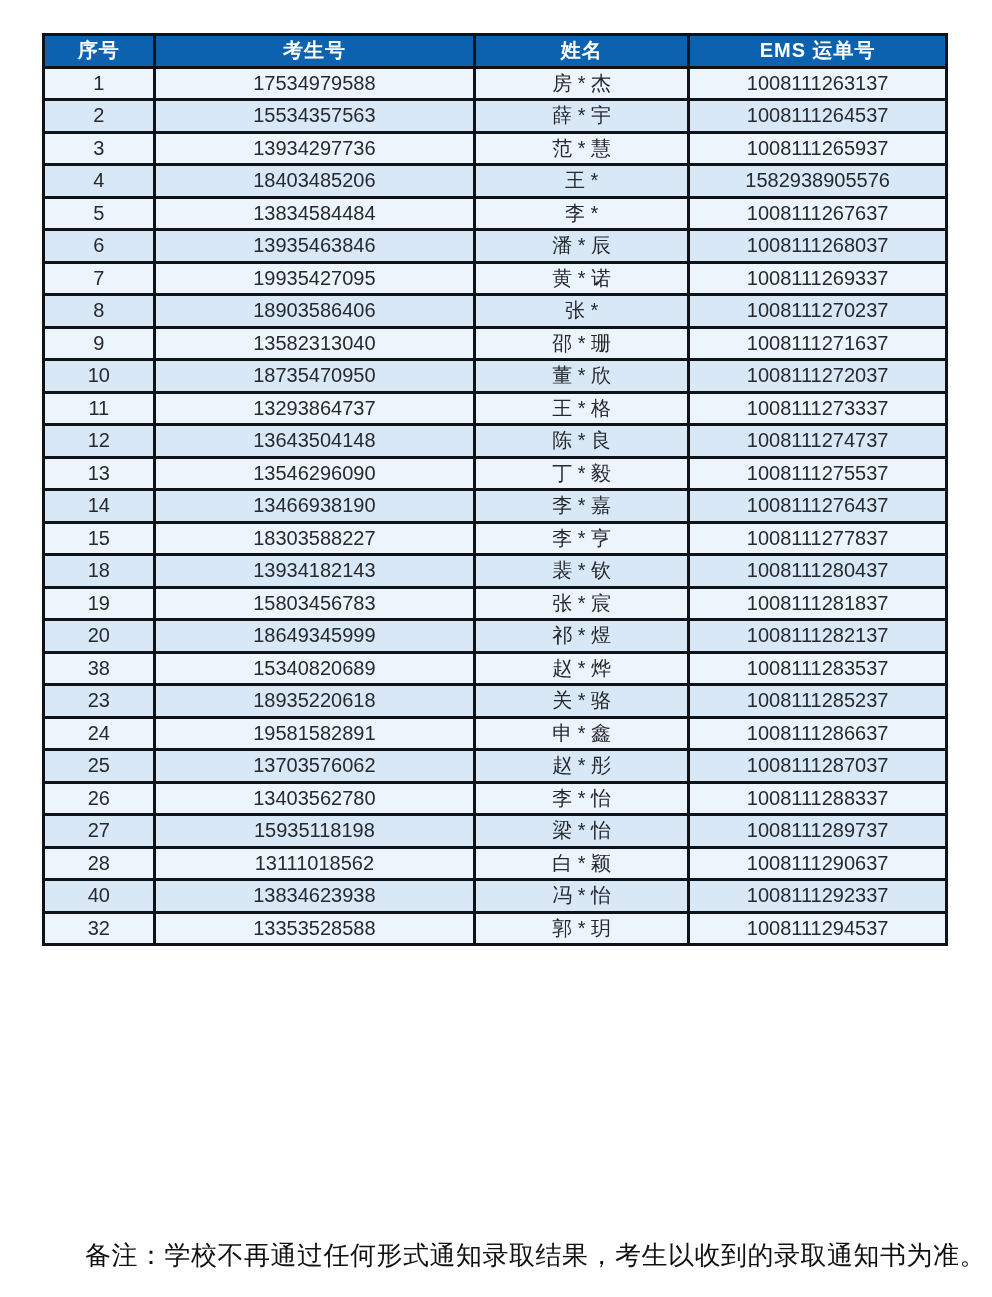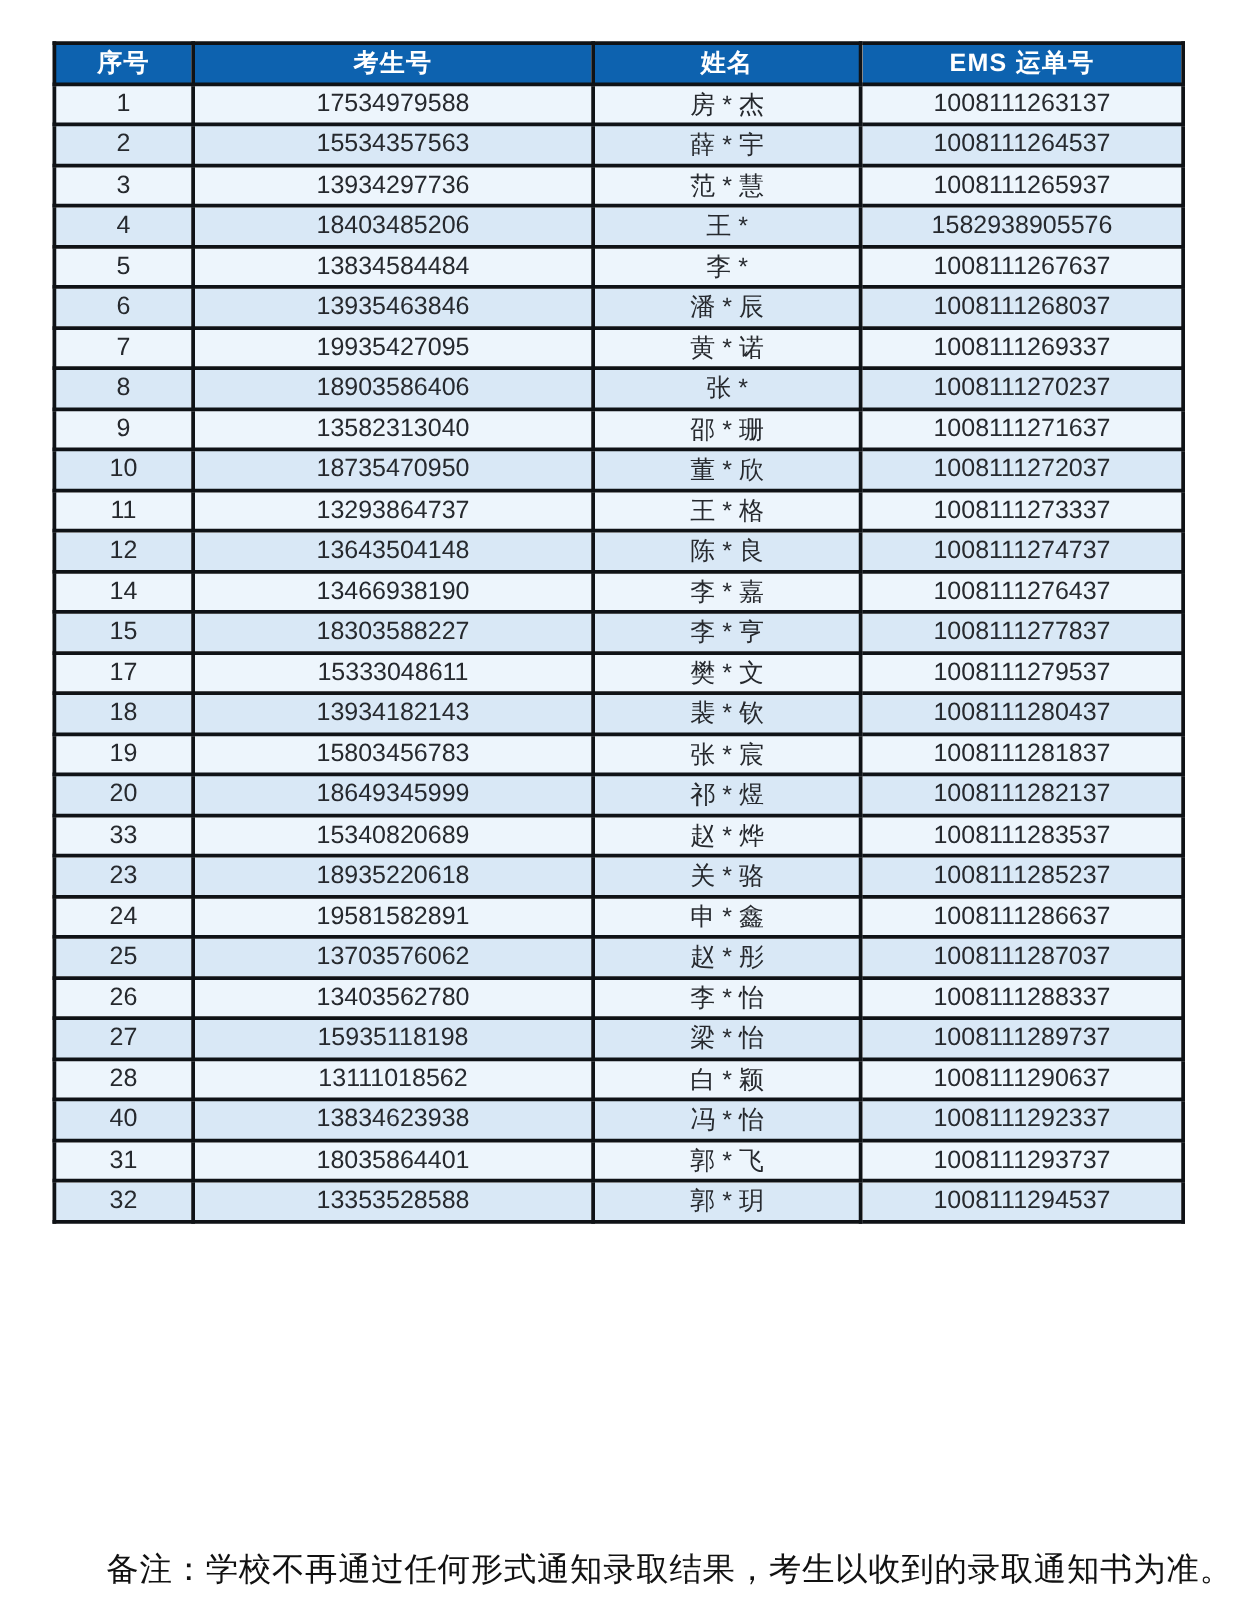--- a/index.html
+++ b/index.html
@@ -153,57 +153,57 @@
           <td>王 * 格</td>
           <td>1008111273337</td>
         </tr>
         <tr>
           <td>12</td>
           <td>13643504148</td>
           <td>陈 * 良</td>
           <td>1008111274737</td>
         </tr>
         <tr>
+          <td>13</td>
+          <td>13546296090</td>
+          <td>丁 * 毅</td>
+          <td>1008111275537</td>
+        </tr>
+        <tr>
           <td>14</td>
           <td>13466938190</td>
           <td>李 * 嘉</td>
           <td>1008111276437</td>
         </tr>
         <tr>
           <td>15</td>
           <td>18303588227</td>
           <td>李 * 亨</td>
           <td>1008111277837</td>
         </tr>
         <tr>
-          <td>17</td>
-          <td>15333048611</td>
-          <td>樊 * 文</td>
-          <td>1008111279537</td>
-        </tr>
-        <tr>
           <td>18</td>
           <td>13934182143</td>
           <td>裴 * 钦</td>
           <td>1008111280437</td>
         </tr>
         <tr>
           <td>19</td>
           <td>15803456783</td>
           <td>张 * 宸</td>
           <td>1008111281837</td>
         </tr>
         <tr>
           <td>20</td>
           <td>18649345999</td>
           <td>祁 * 煜</td>
           <td>1008111282137</td>
         </tr>
         <tr>
-          <td>33</td>
+          <td>38</td>
           <td>15340820689</td>
           <td>赵 * 烨</td>
           <td>1008111283537</td>
         </tr>
         <tr>
           <td>23</td>
           <td>18935220618</td>
           <td>关 * 骆</td>
           <td>1008111285237</td>
         </tr>
@@ -235,26 +235,20 @@
           <td>28</td>
           <td>13111018562</td>
           <td>白 * 颖</td>
           <td>1008111290637</td>
         </tr>
         <tr>
           <td>40</td>
           <td>13834623938</td>
           <td>冯 * 怡</td>
           <td>1008111292337</td>
-        </tr>
-        <tr>
-          <td>31</td>
-          <td>18035864401</td>
-          <td>郭 * 飞</td>
-          <td>1008111293737</td>
         </tr>
         <tr>
           <td>32</td>
           <td>13353528588</td>
           <td>郭 * 玥</td>
           <td>1008111294537</td>
         </tr>
       </tbody>
   </table>
 </div>

